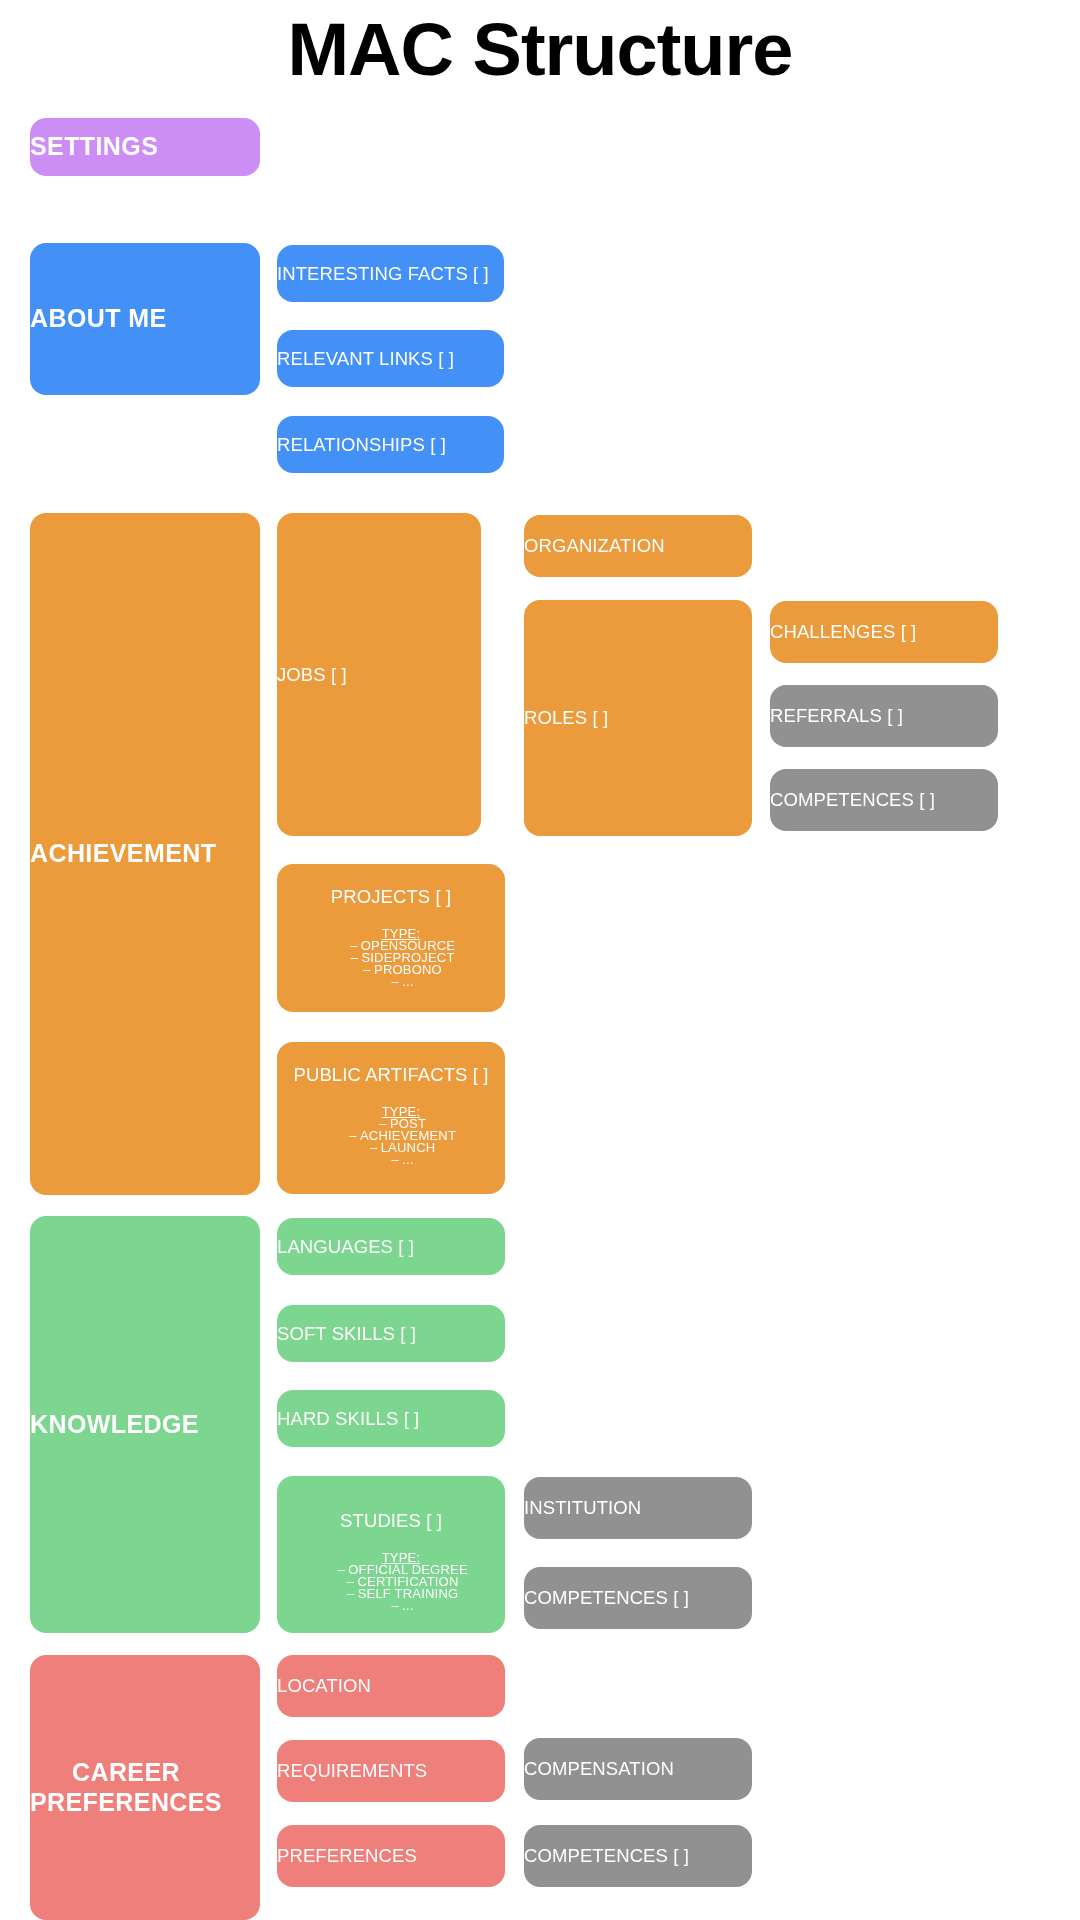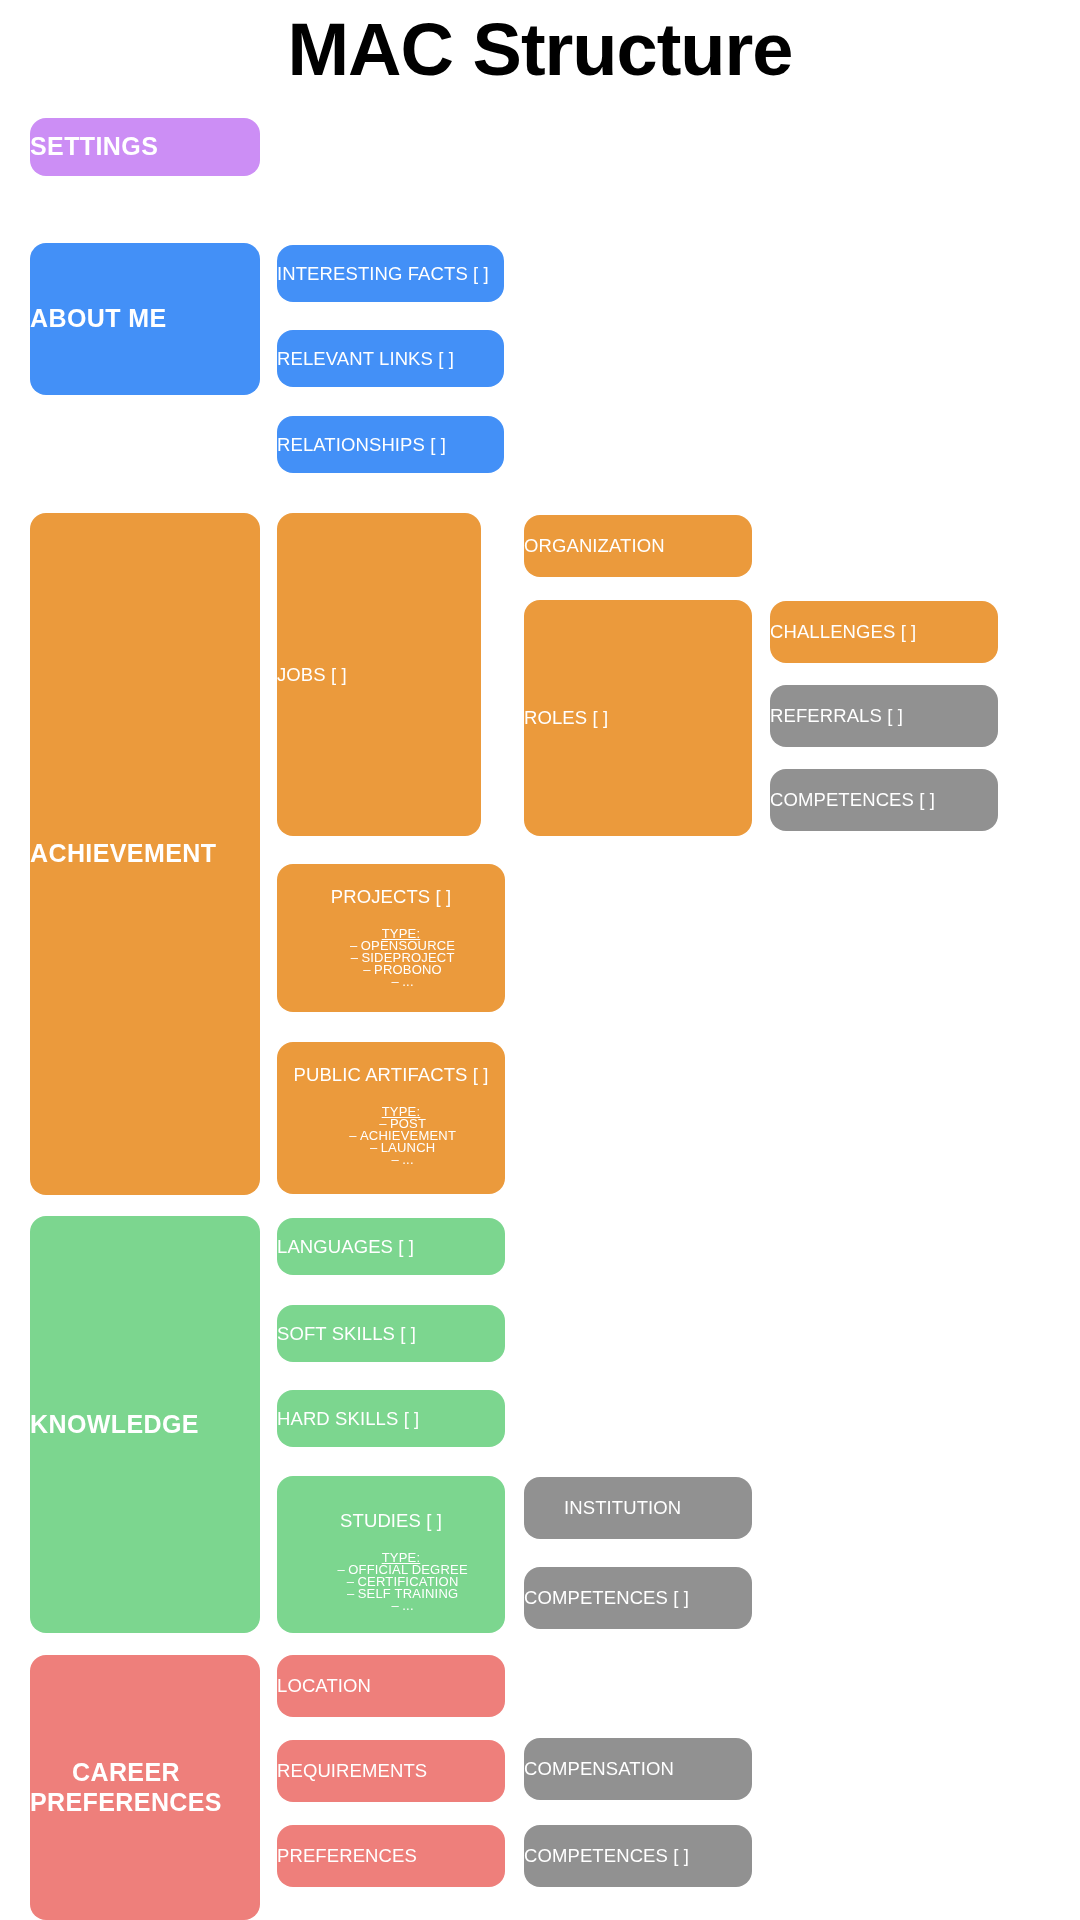--- a/index.html
+++ b/index.html
@@ -194,21 +194,21 @@
     <span class="type-label">TYPE:</span>
     <ul class="type-list">
       <li><span class="dash">–</span><span>OFFICIAL DEGREE</span></li>
       <li><span class="dash">–</span><span>CERTIFICATION</span></li>
       <li><span class="dash">–</span><span>SELF TRAINING</span></li>
       <li><span class="dash">–</span><span>...</span></li>
     </ul>
   </div>
 </div>
 
-<div class="block child c-gray" style="left:524px; top:1477px; width:228px; height:62px;padding-left:40px;">
+<div class="block child c-gray" style="left:524px; top:1477px; width:228px; height:62px;">
   <span>INSTITUTION</span>
 </div>
 <div class="block child c-gray" style="left:524px; top:1567px; width:228px; height:62px;">
   <span>COMPETENCES [ ]</span>
 </div>
 
 <div class="block primary c-career" style="left:30px; top:1655px; width:230px; height:265px;">
   <span style="display:block;">
     <span style="display:block;">CAREER</span>
     <span style="display:block;">PREFERENCES</span>

